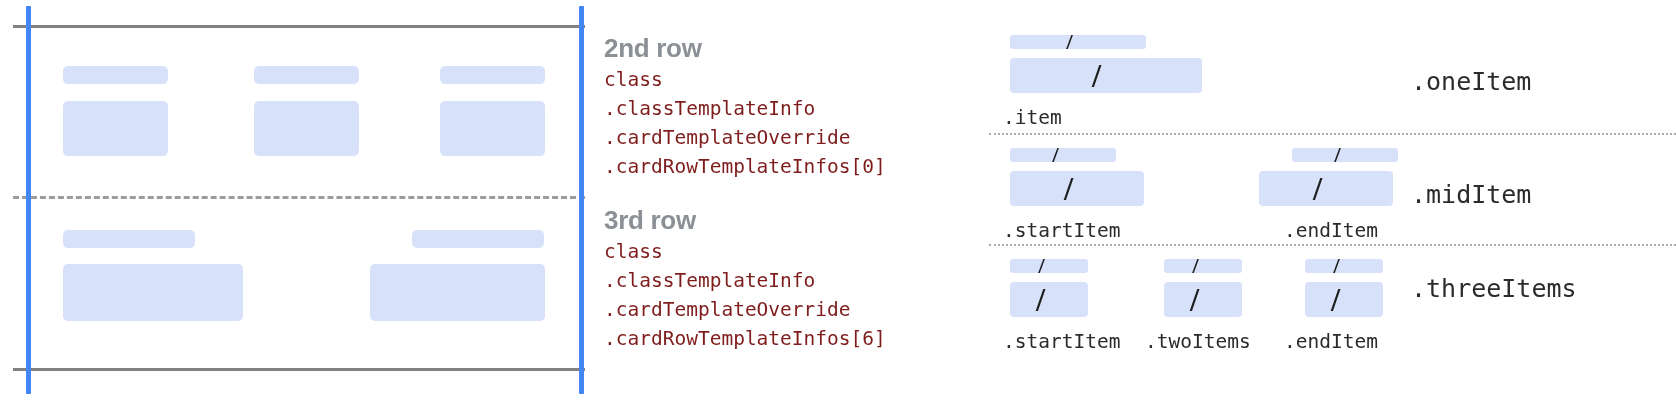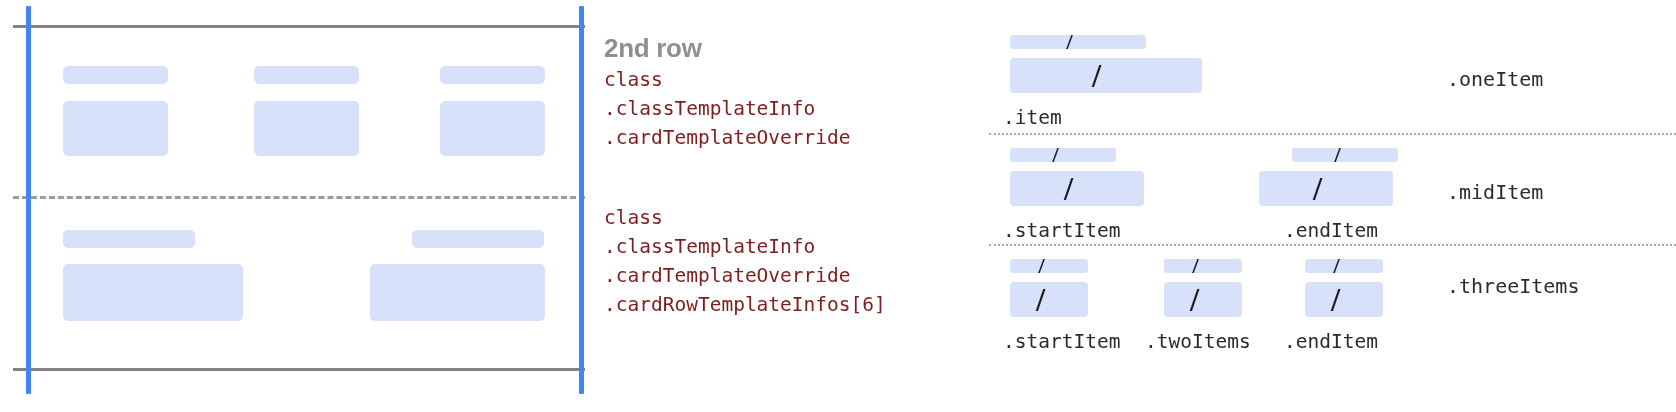--- a/index.html
+++ b/index.html
@@ -60,21 +60,21 @@
     font-weight:bold;
   }
   .sub{
     position:absolute;
     font-family:"DejaVu Sans Mono", monospace;
     font-size:19.5px;color:#2b2b2b;white-space:nowrap;
   }
   .rowlabel{
     position:absolute;
     font-family:"DejaVu Sans Mono", monospace;
-    font-size:20px;color:#2b2b2b;white-space:nowrap;margin-left:36px;
+    font-size:25px;color:#2b2b2b;white-space:nowrap;
   }
 </style>
 </head>
 <body>
 
 <div class="stage">
 
   <div class="left-panel">
 
     <div class="hline" style="left:13px;top:25px;width:572px;"></div>
@@ -101,23 +101,25 @@
     <div class="ph" style="left:370px;top:264px;width:175px;height:57px;"></div>
   </div>
 
   <div class="mid-col">
 
     <div class="blk" style="top:31px;">
       <div class="ttl">2nd row</div>
       <div class="code">class</div>
       <div class="code">.classTemplateInfo</div>
       <div class="code">.cardTemplateOverride</div>
+      <div class="code">.cardRowTemplateInfos[0]</div>
     </div>
 
     <div class="blk" style="top:203px;">
+      <div class="ttl">3rd row</div>
       <div class="code">class</div>
       <div class="code">.classTemplateInfo</div>
       <div class="code">.cardTemplateOverride</div>
       <div class="code">.cardRowTemplateInfos[6]</div>
     </div>
   </div>
 
   <div class="right-panel">
 
     <div class="cell">

